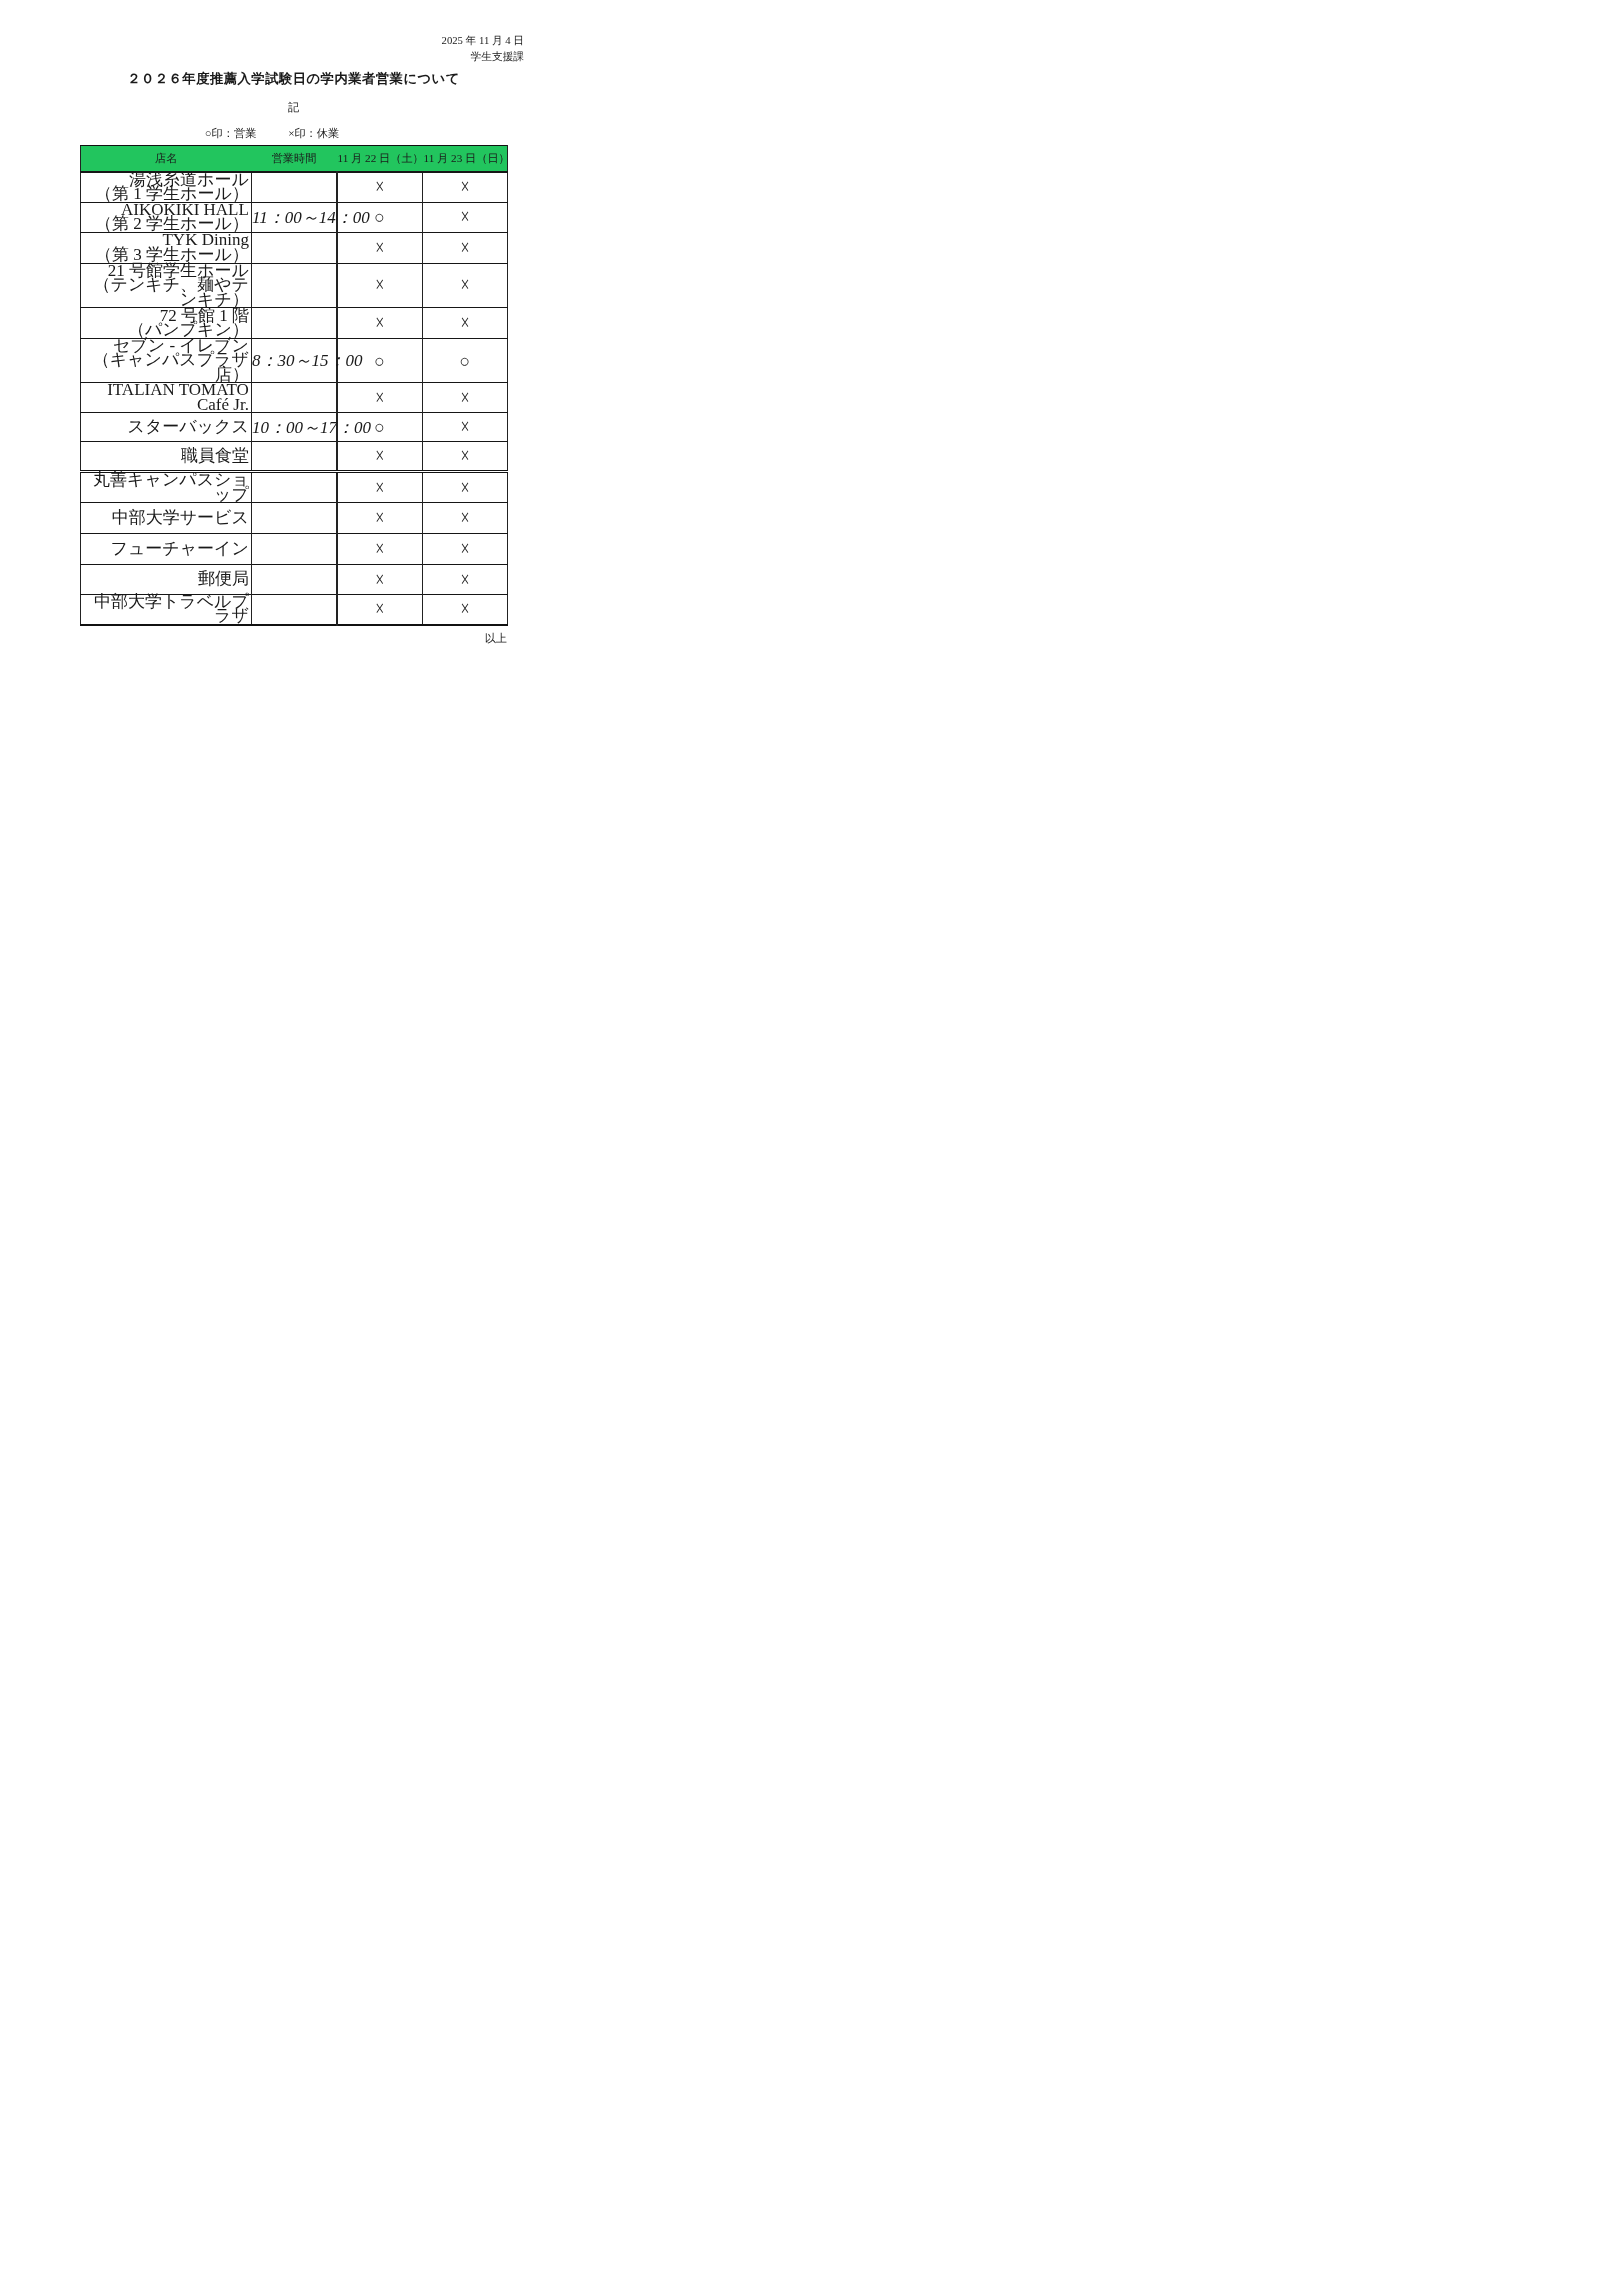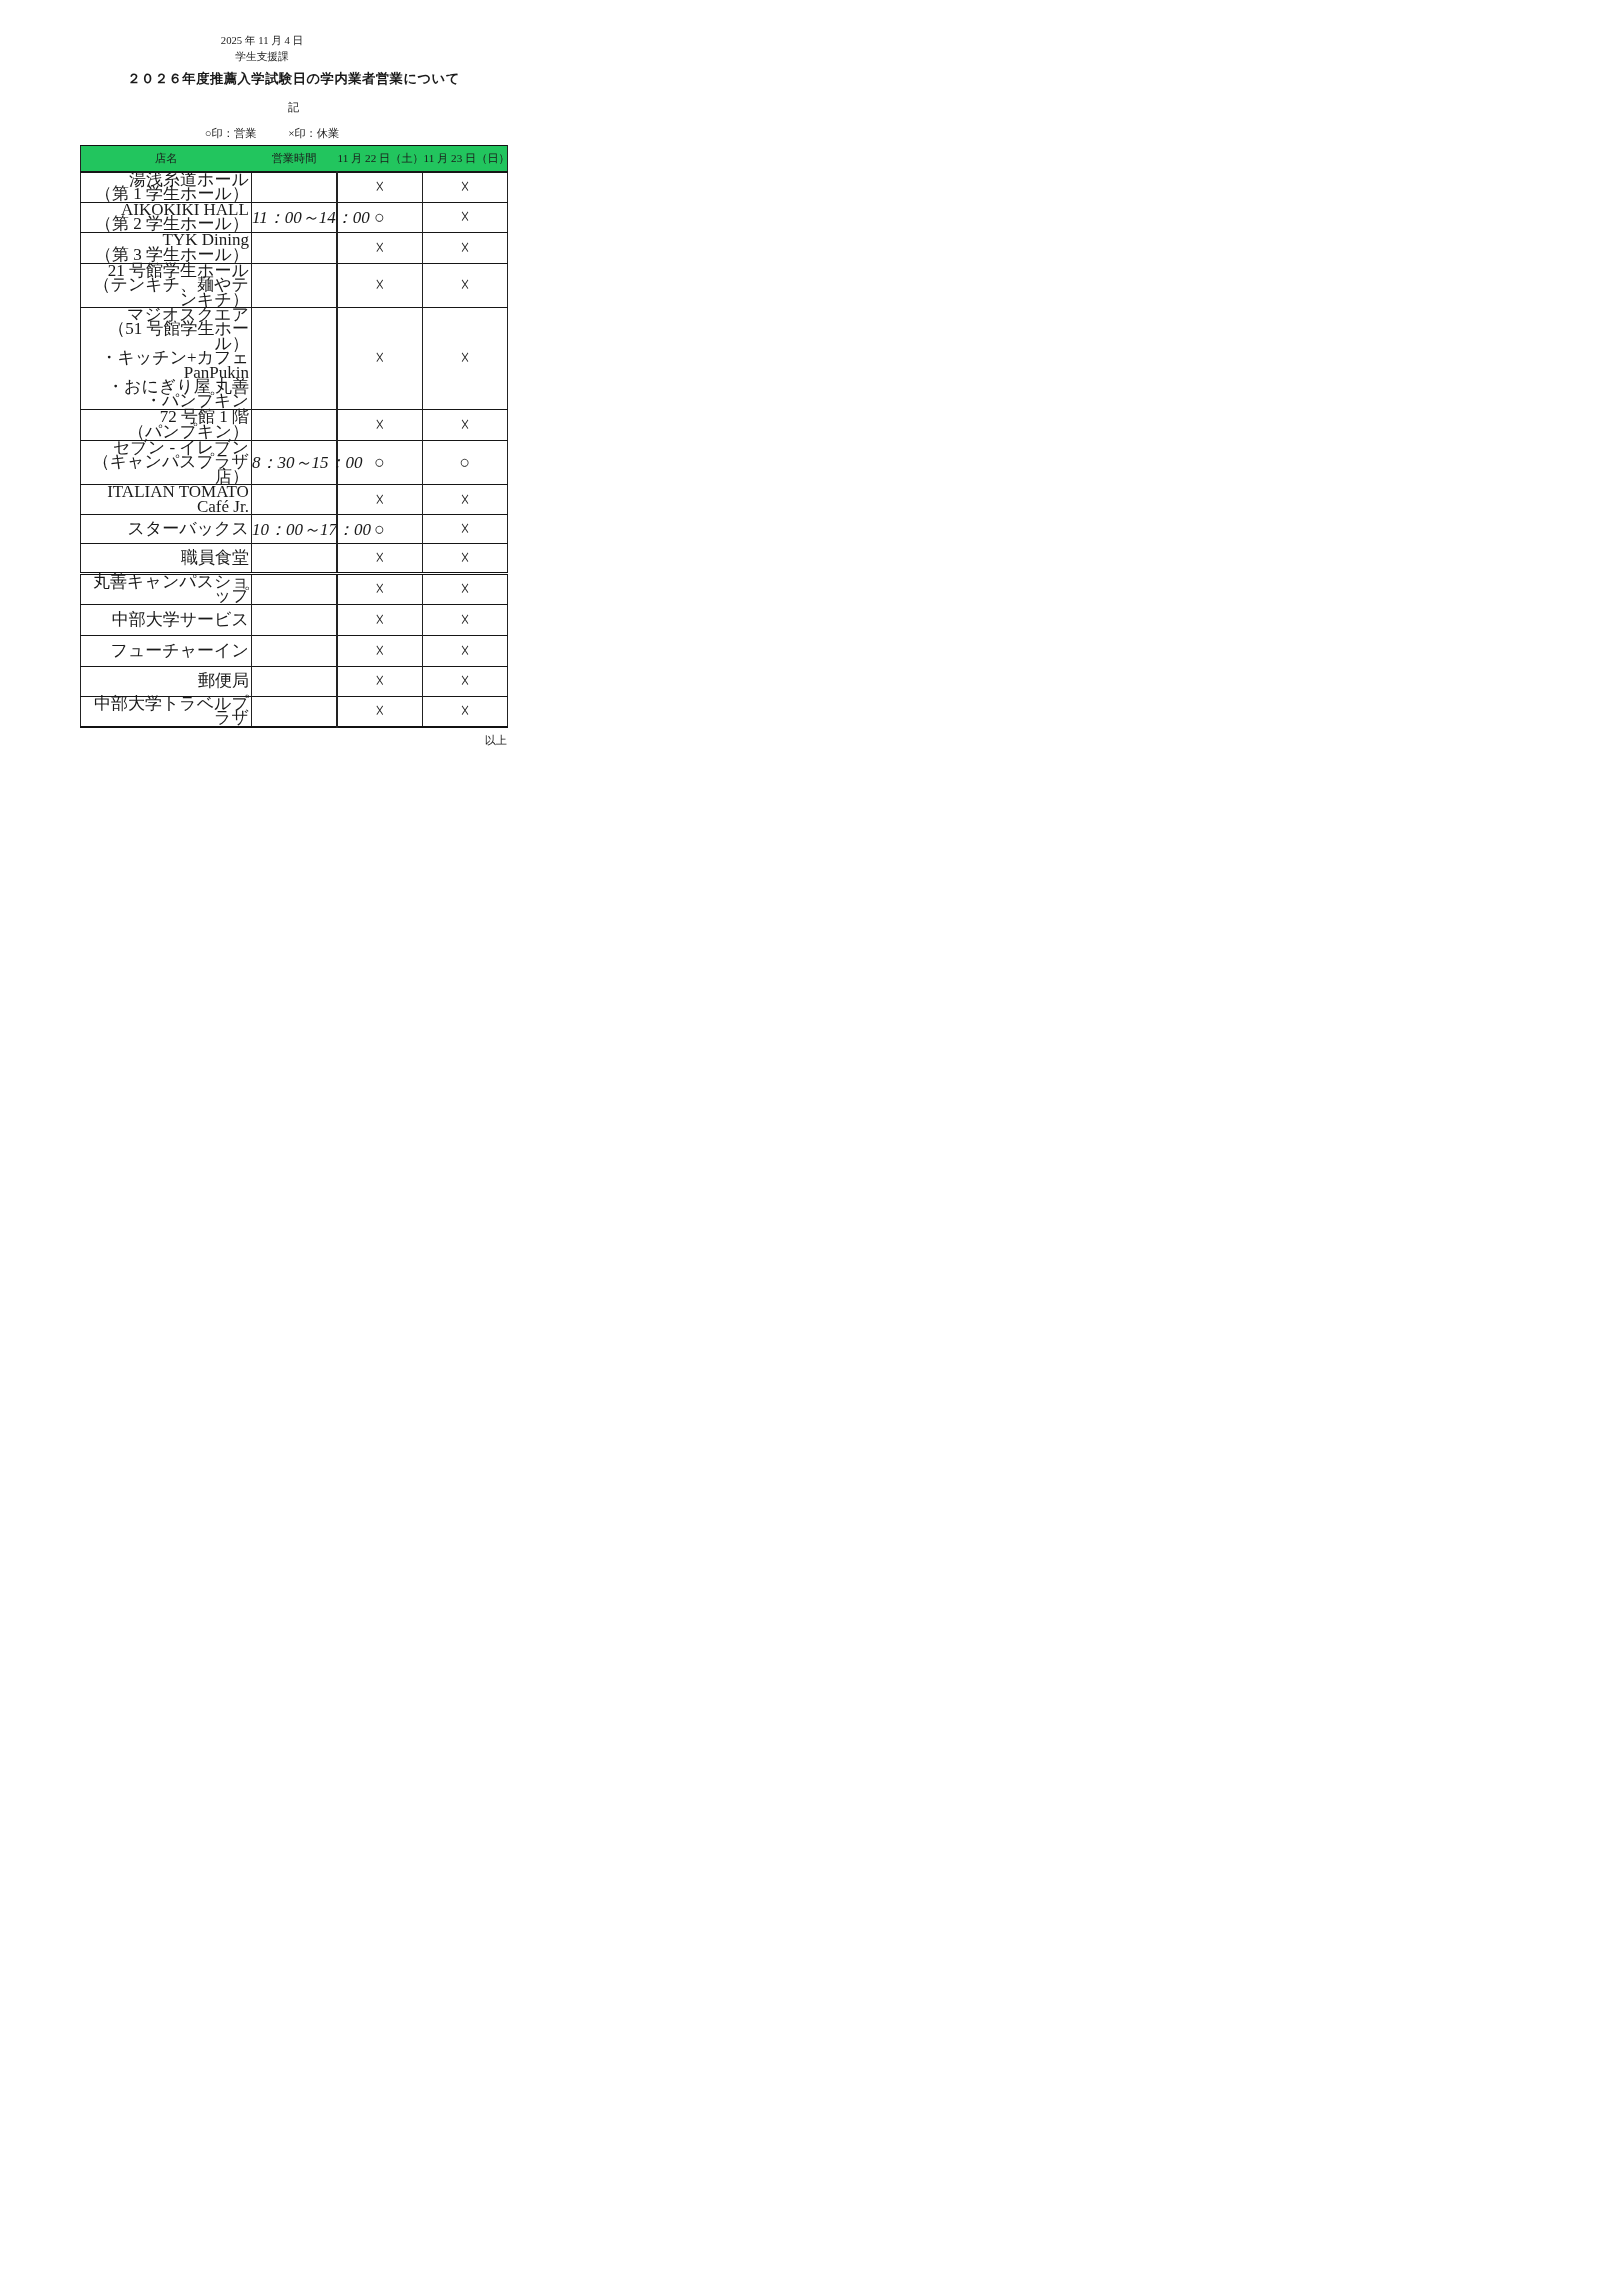--- a/index.html
+++ b/index.html
@@ -5,21 +5,21 @@
   html,body{margin:0;padding:0;}
   body{
     width:587px;height:832px;
     background:#ffffff;color:#1a1a1a;
     font-family:"Liberation Serif","DejaVu Serif",serif;
     position:relative;overflow:hidden;
   }
   .page{width:587px;height:832px;position:relative;}
   .doc-head{
     padding-top:32px;padding-right:63px;
-    text-align:center;font-size:10.7px;line-height:16px;
+    text-align:right;font-size:10.7px;line-height:16px;
   }
   .doc-title{
     margin-top:6px;text-align:center;
     font-family:"Liberation Sans","DejaVu Sans",sans-serif;
     font-weight:bold;font-size:13.3px;letter-spacing:0.5px;
   }
   .doc-body{
     margin-top:19px;margin-left:68px;
     font-size:11.5px;line-height:16.5px;
   }
@@ -134,32 +134,20 @@
         </tr>
         <tr style="height: 30px;">
           <td class="name">
             <div>21 号館学生ホール</div>
             <div>（テンキチ、麺やテンキチ）</div>
           </td>
           <td class="hours"></td>
           <td class="sat"><span class="mark x">×</span></td>
           <td class="sun"><span class="mark x">×</span></td>
         </tr>
-        <tr style="height: 77px;">
-          <td class="name">
-            <div>マジオスクエア</div>
-            <div>（51 号館学生ホール）</div>
-            <div>・キッチン+カフェ PanPukin</div>
-            <div>・おにぎり屋 丸善</div>
-            <div>・パンプキン</div>
-          </td>
-          <td class="hours"></td>
-          <td class="sat"><span class="mark x">×</span></td>
-          <td class="sun"><span class="mark x">×</span></td>
-        </tr>
         <tr style="height: 31px; padding-left: 40px;">
           <td class="name">
             <div>72 号館 1 階</div>
             <div>（パンプキン）</div>
           </td>
           <td class="hours"></td>
           <td class="sat"><span class="mark x">×</span></td>
           <td class="sun"><span class="mark x">×</span></td>
         </tr>
         <tr style="height: 31.5px;">

